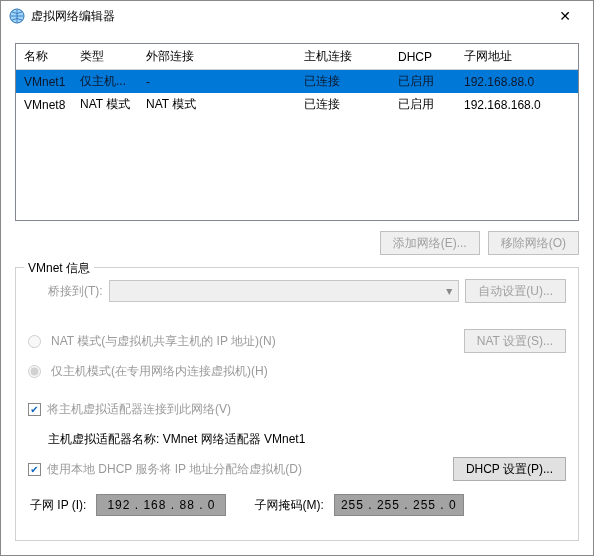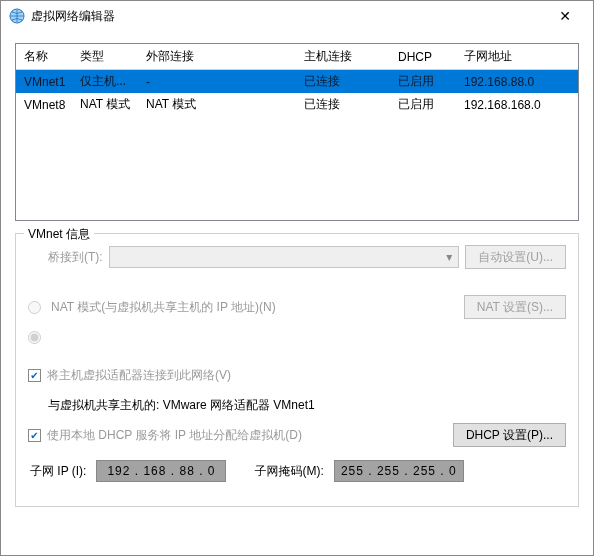--- a/index.html
+++ b/index.html
@@ -206,46 +206,51 @@
           <td>NAT 模式</td>
           <td>NAT 模式</td>
           <td>已连接</td>
           <td>已启用</td>
           <td>192.168.168.0</td>
         </tr>
       </tbody>
     </table>
   </div>
 
+  <div class="btn-row">
+    <button class="win" disabled="">添加网络(E)...</button>
+    <button class="win" disabled="">移除网络(O)</button>
+  </div>
 
   <div class="groupbox">
     <span class="groupbox-title">VMnet 信息</span>
 
     <div class="row inner">
       <span class="disabled-text">桥接到(T):</span>
       <div class="combo"></div>
       <button class="win right-btn" disabled="">自动设置(U)...</button>
     </div>
 
     <div class="row disabled-ctrl" style="margin-top:24px;">
       <input type="radio" disabled="" style="">
       <span class="disabled-text">NAT 模式(与虚拟机共享主机的 IP 地址)(N)</span>
       <button class="win right-btn" disabled="">NAT 设置(S)...</button>
     </div>
 
     <div class="row">
       <input type="radio" checked="" disabled="" style="">
+      <span class="disabled-text">仅主机模式(在专用网络内连接虚拟机)(H)</span>
     </div>
 
     <div class="row" style="margin-top:12px;">
       <span class="checklike">✔</span>
       <span class="disabled-text">将主机虚拟适配器连接到此网络(V)</span>
     </div>
     <div class="row inner">
-      <span>与虚拟机共享主机的: VMware 网络适配器 VMnet1</span>
+      <span>主机虚拟适配器名称: VMnet 网络适配器 VMnet1</span>
     </div>
 
     <div class="row">
       <span class="checklike">✔</span>
       <span class="disabled-text">使用本地 DHCP 服务将 IP 地址分配给虚拟机(D)</span>
       <button class="win right-btn">DHCP 设置(P)...</button>
     </div>
 
     <div class="ip-row">
       <span>子网 IP (I):</span>

